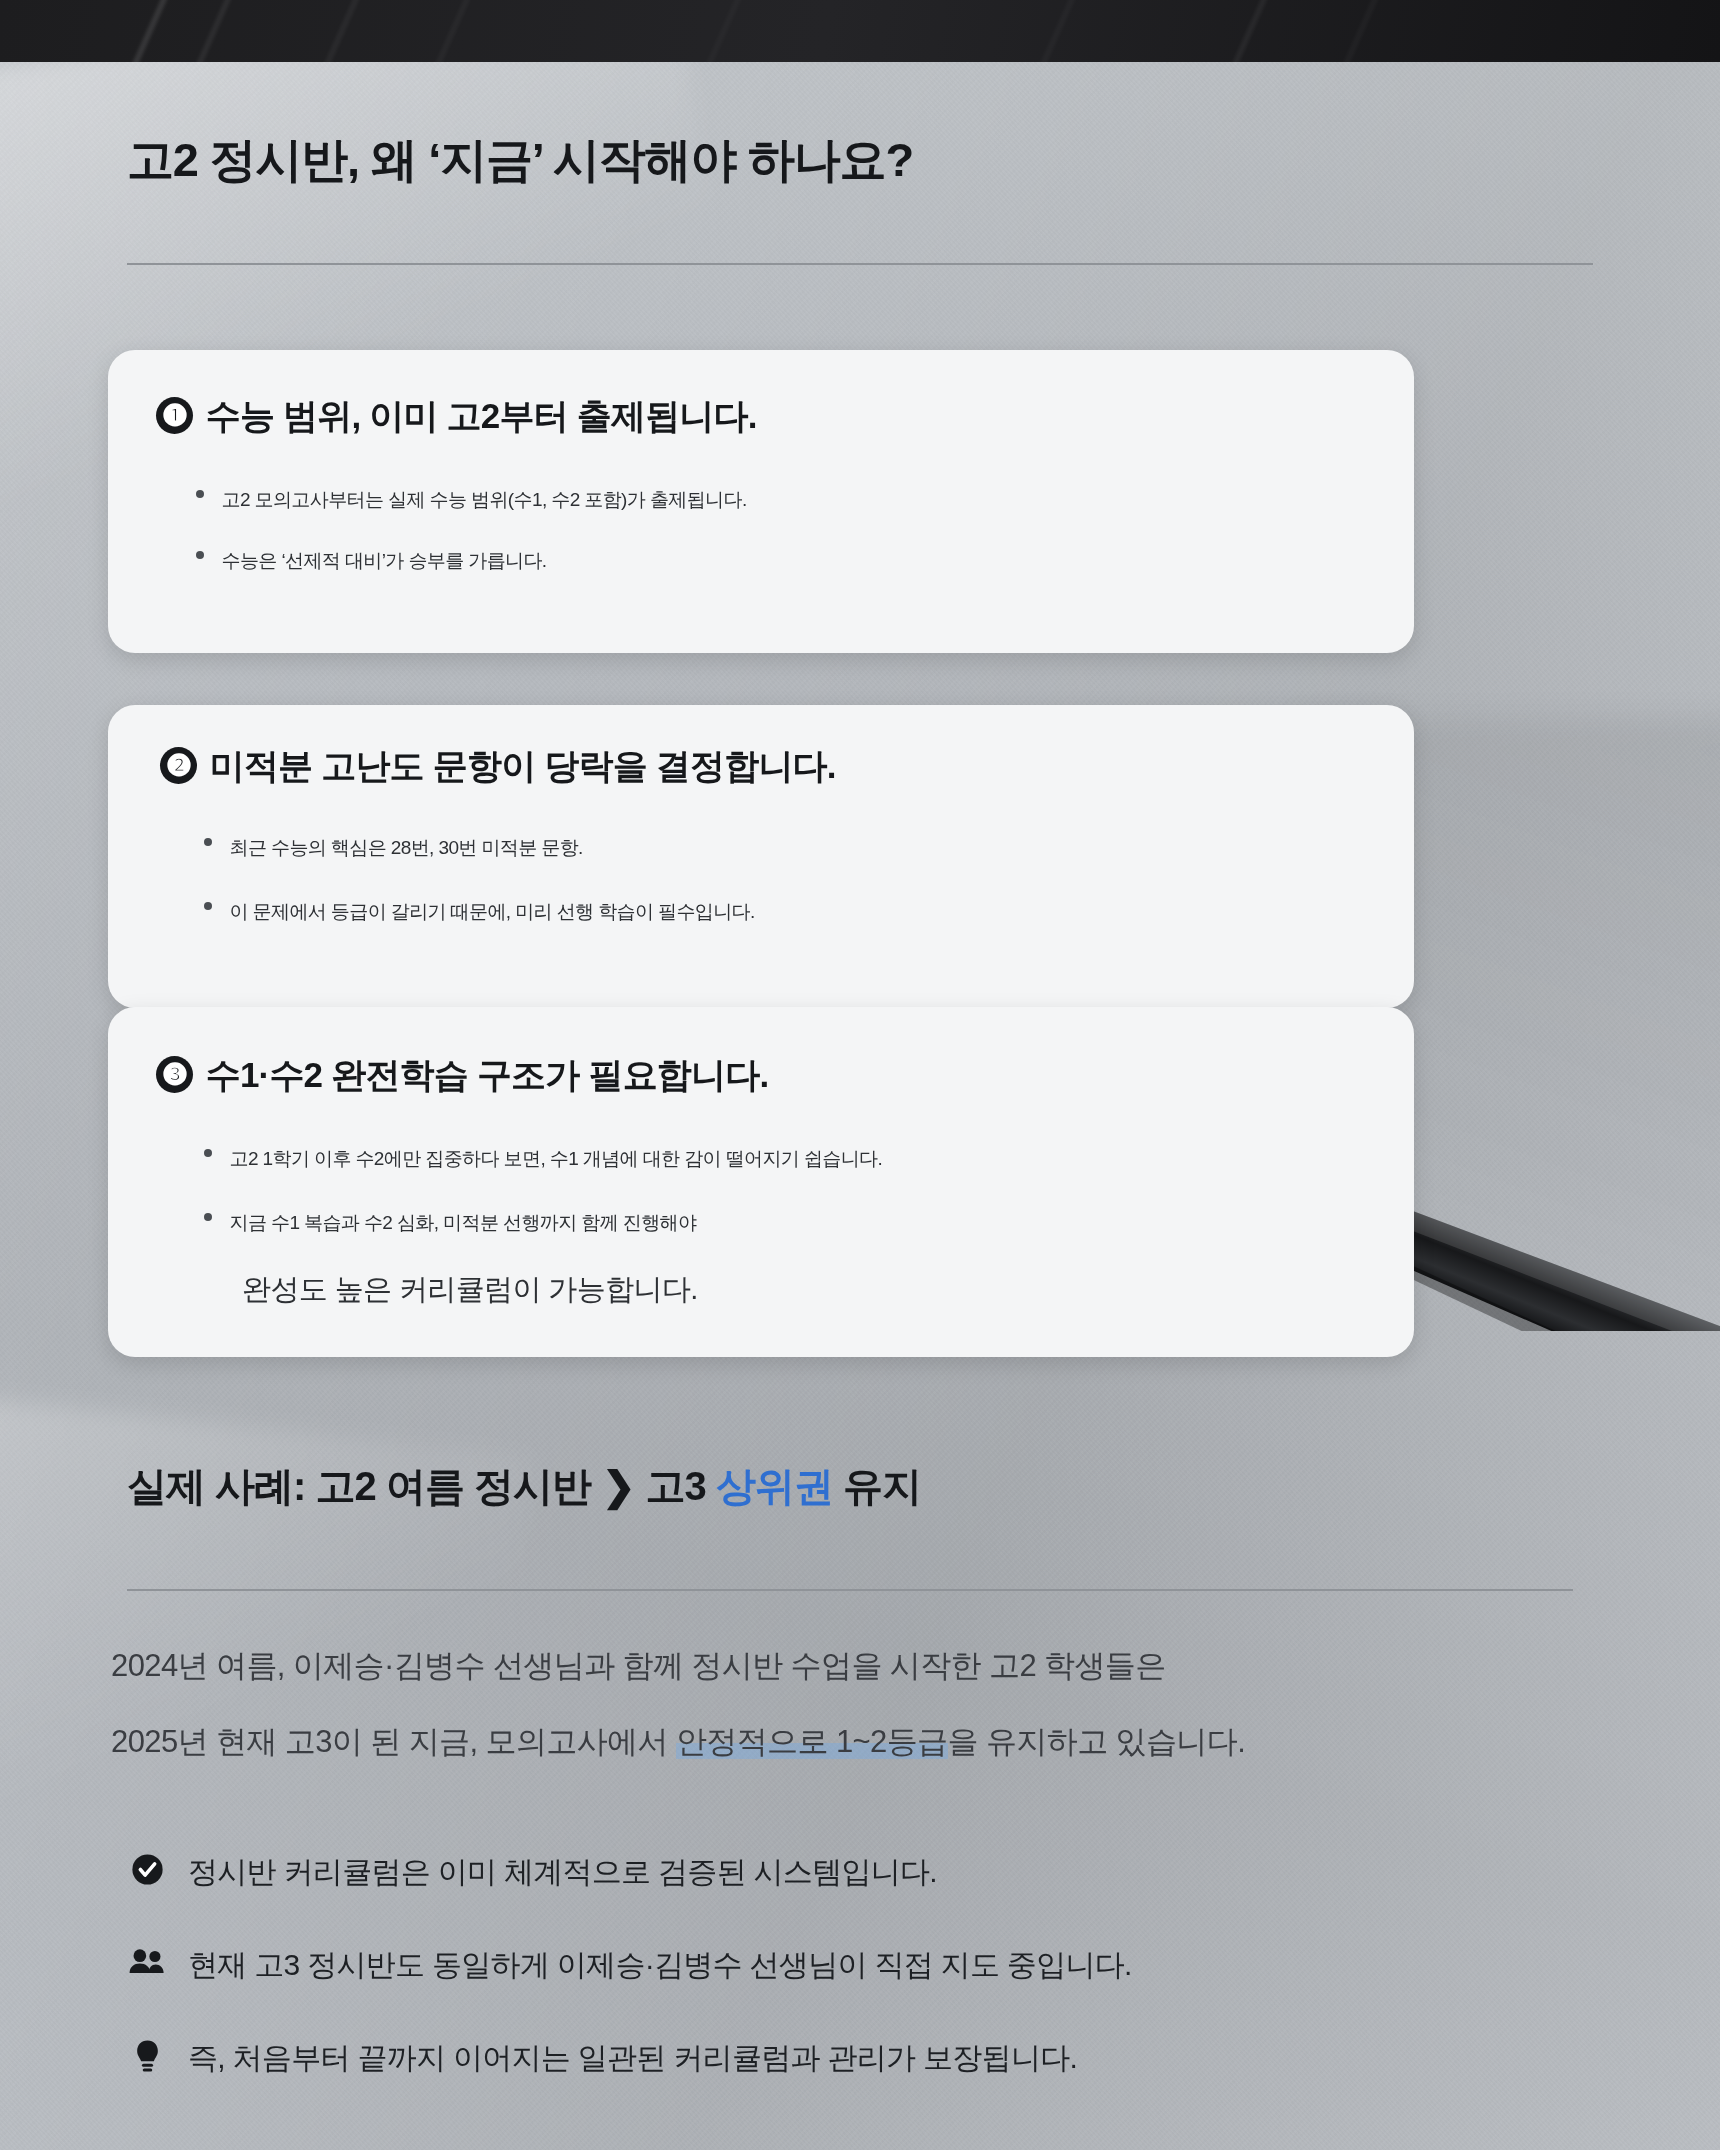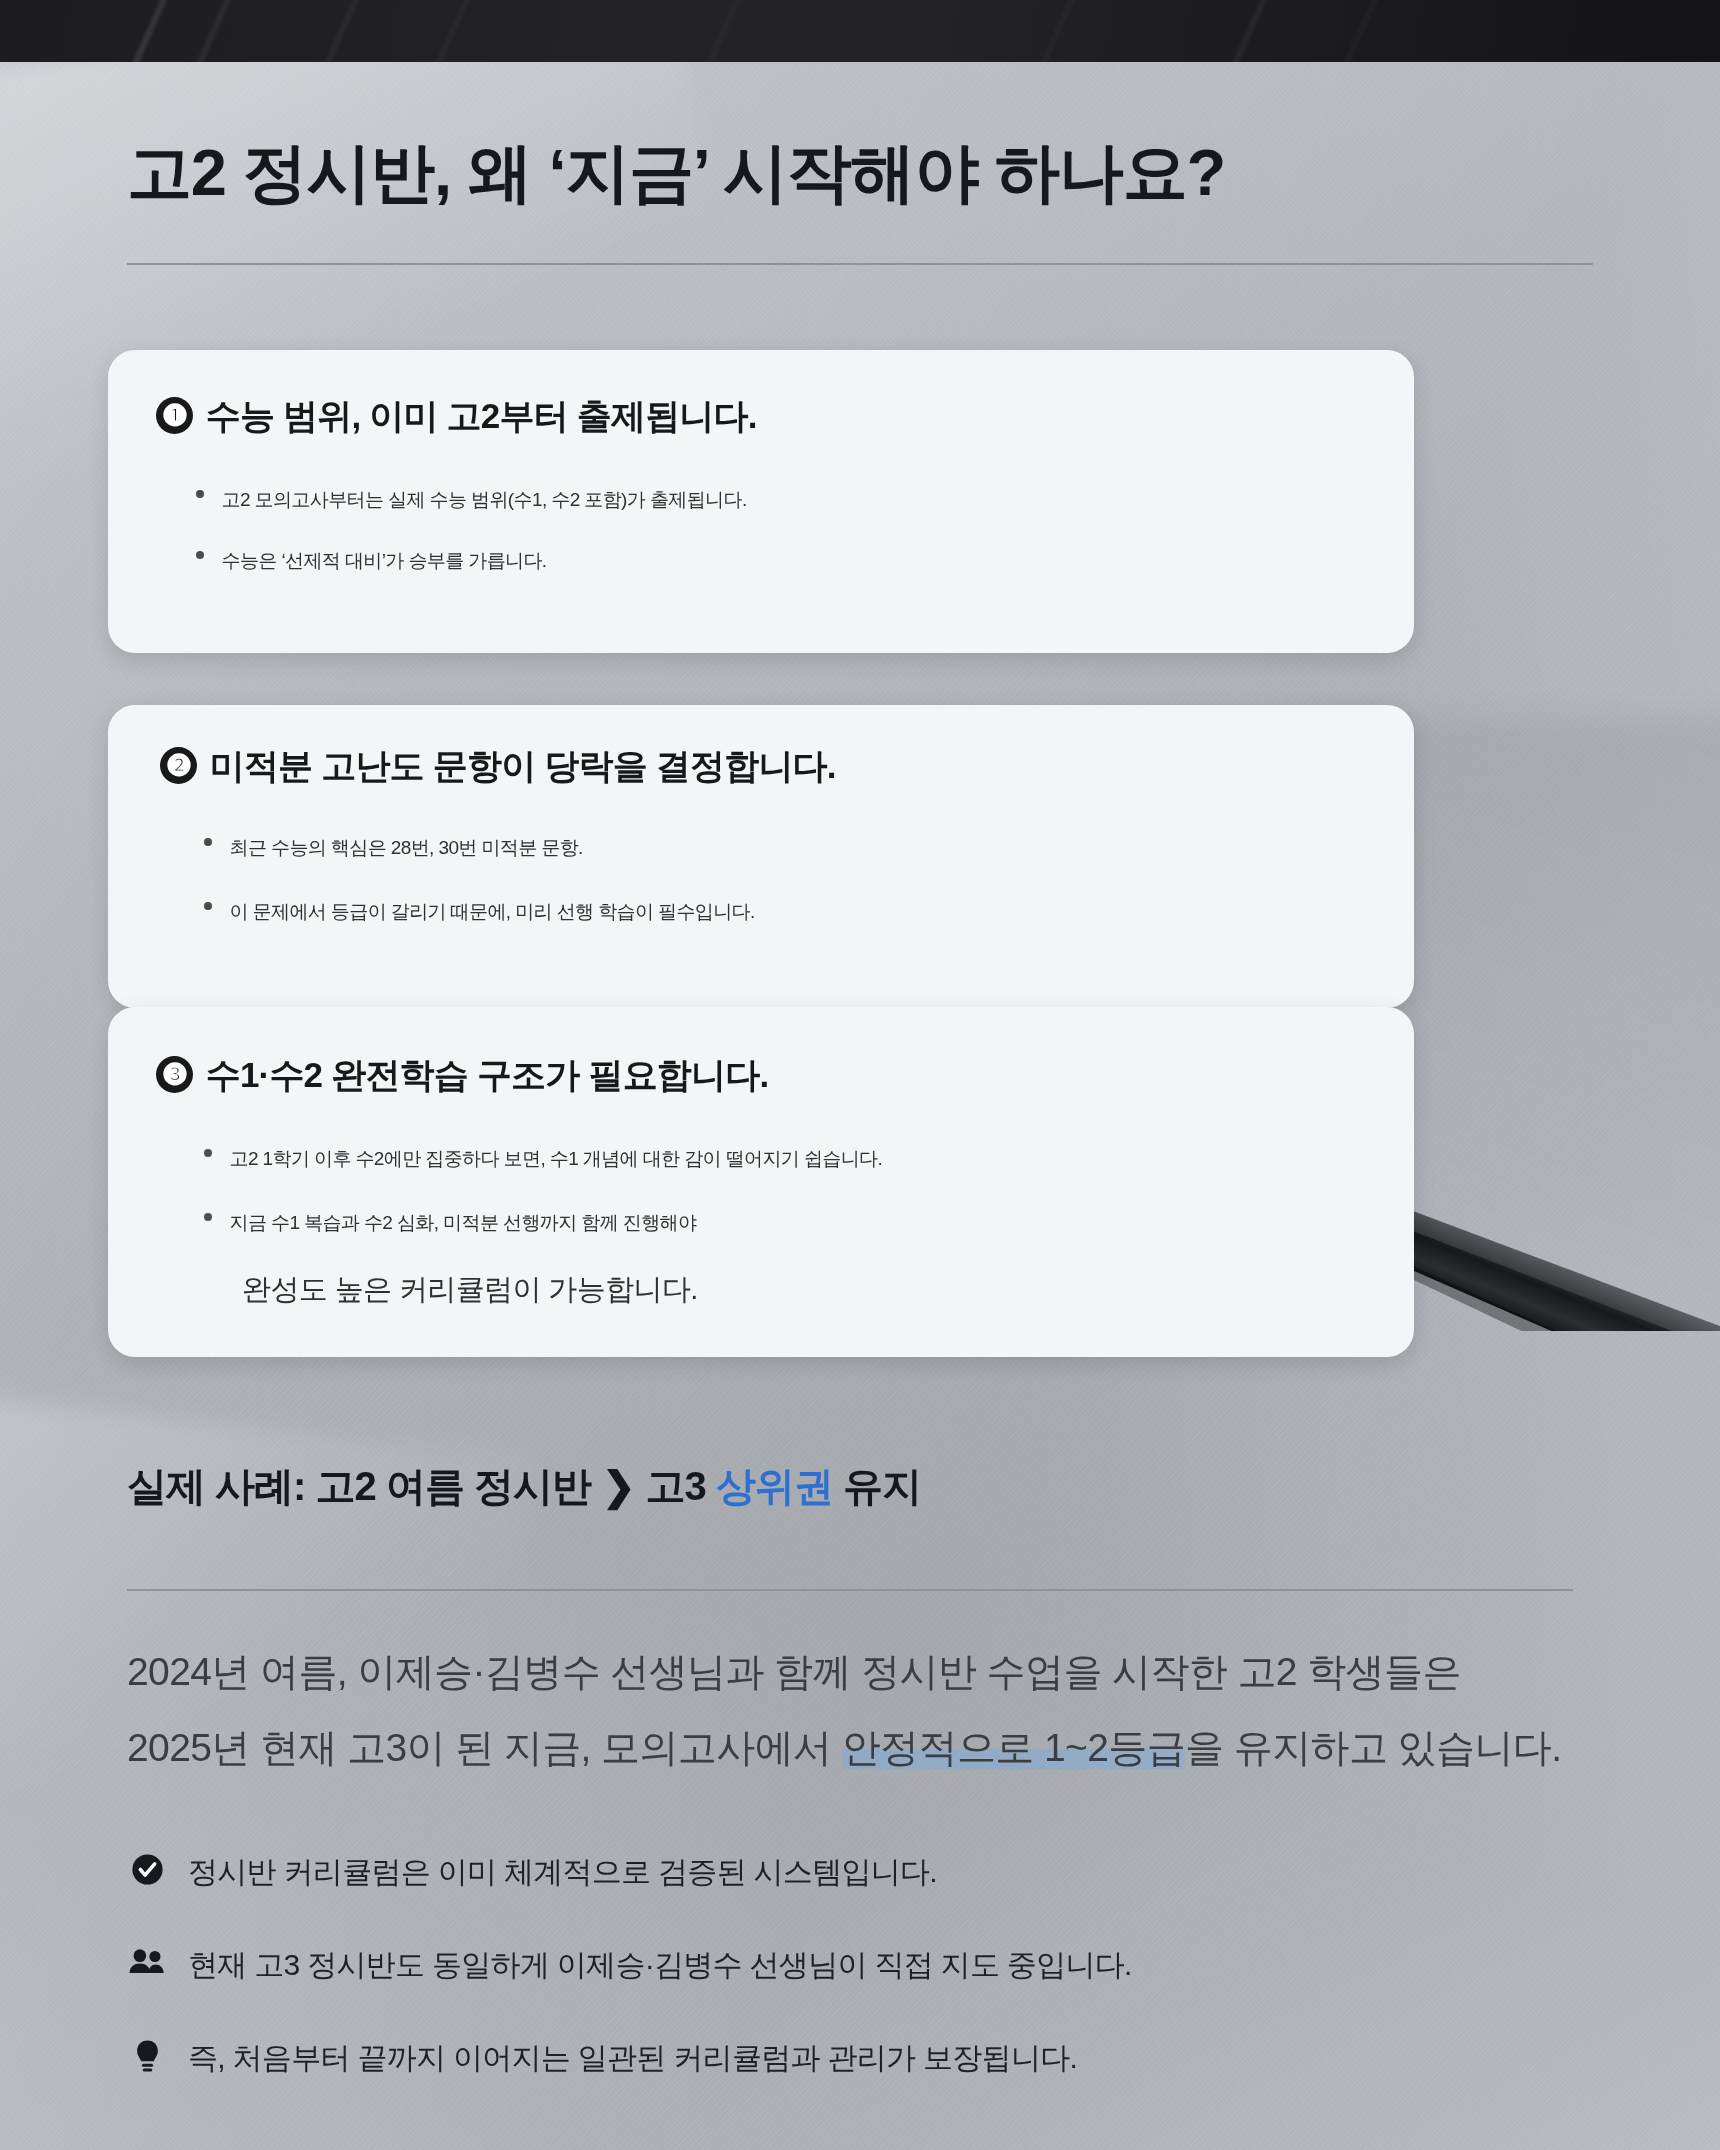--- a/index.html
+++ b/index.html
@@ -85,21 +85,21 @@
   
   .content {
     position: absolute;
     inset: 0;
   }
 
   .headline {
     position: absolute;
     left: 127px;
     top: 129px;
-    font-size: 65px;
+    font-size: 47px;
     font-weight: bold;
     color: #16181b;
     letter-spacing: -1.2px;
   }
   .hr-top {
     position: absolute;
     left: 127px;
     top: 263px;
     width: 1466px;
     height: 2.4px;
@@ -184,22 +184,22 @@
     position: absolute;
     left: 127px;
     top: 1589px;
     width: 1446px;
     height: 2.4px;
     background: #8f9398;
   }
 
   .para {
     position: absolute;
-    left: 127px;
-    font-size: 39px;
+    left: 111px;
+    font-size: 31px;
     color: #3a3d42;
     letter-spacing: -0.6px;
     white-space: nowrap;
   }
   .para-1 { top: 1645px; }
   .para-2 { top: 1721px; }
   .para .hl {
     background: linear-gradient(to top, rgba(120,170,225,0.45) 46%, rgba(120,170,225,0) 46%);
   }
 

